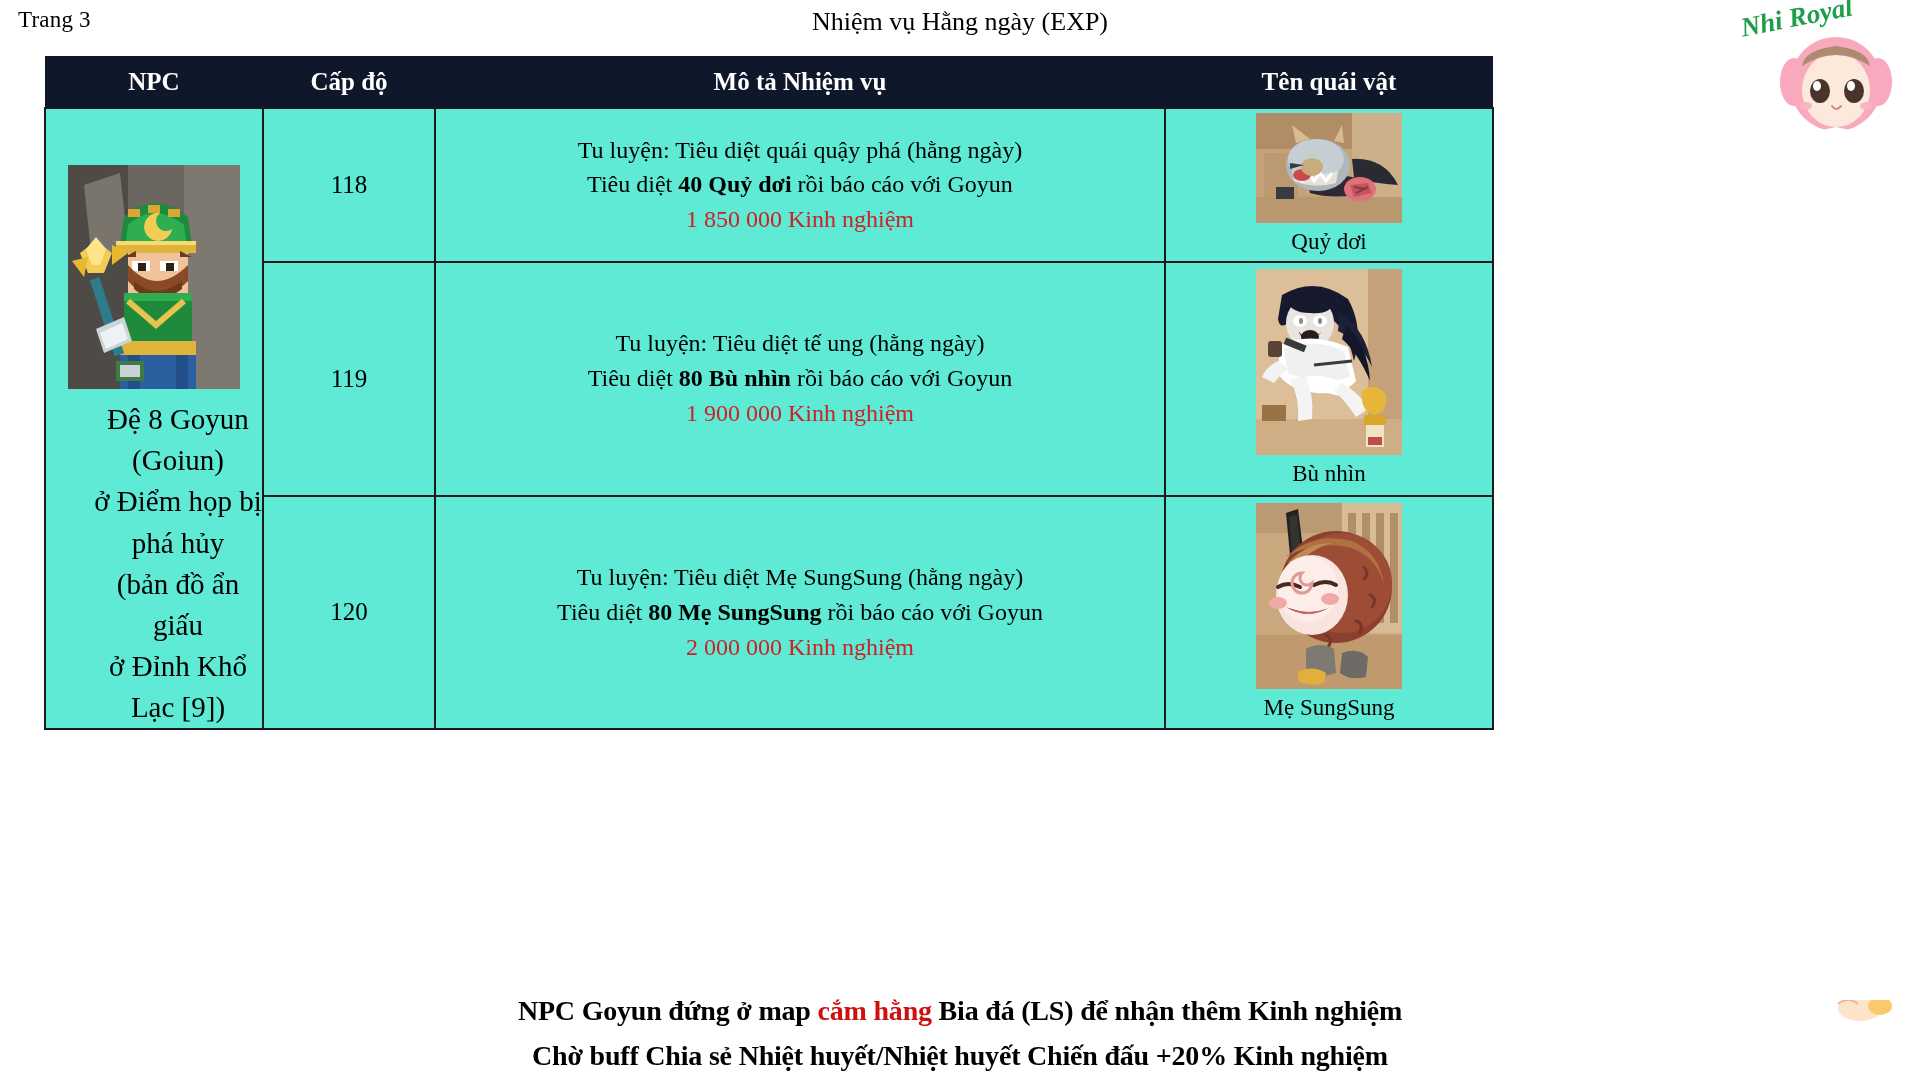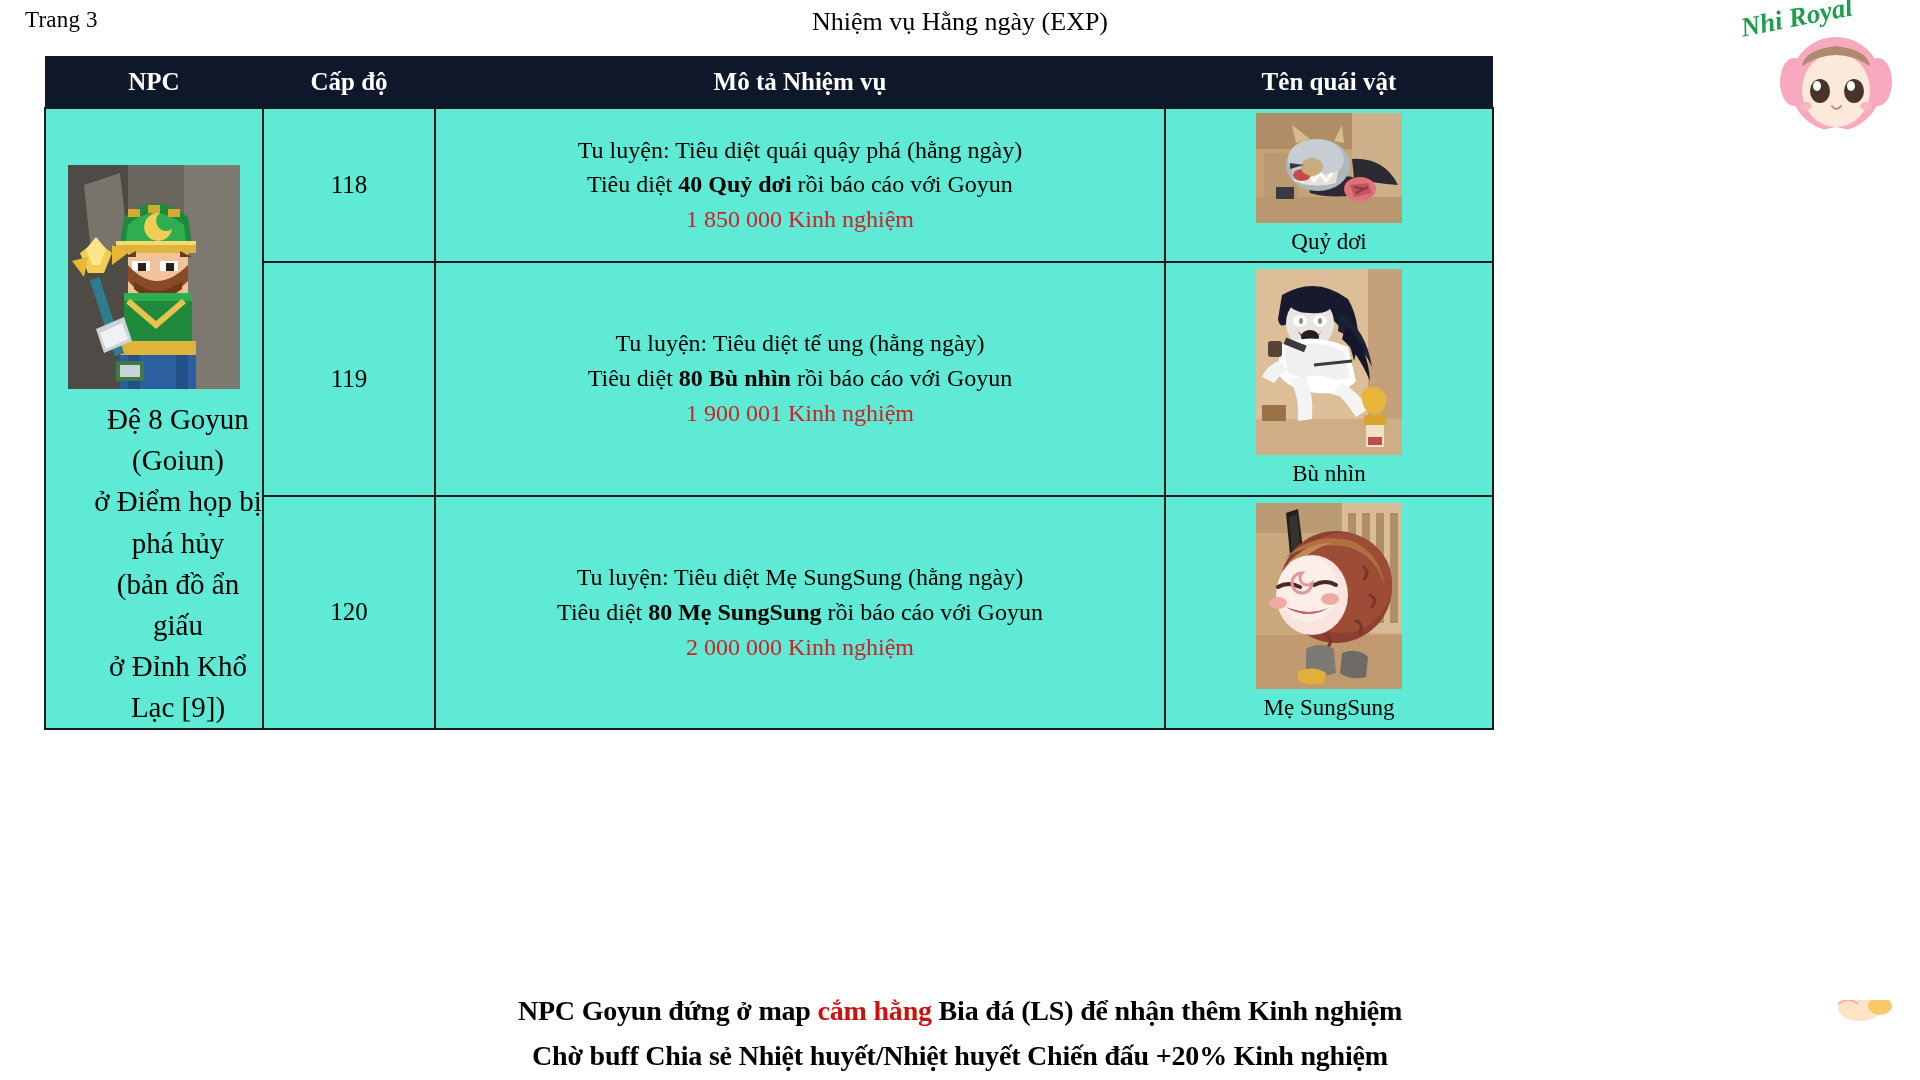--- a/index.html
+++ b/index.html
@@ -19,21 +19,20 @@
   }
 
   
   .page-label {
     position: absolute;
     left: 18px;
     top: 8px;
     font-size: 23px;
     line-height: 1;
     letter-spacing: .2px;
-    margin-left: 7px;
   }
   .page-title {
     position: absolute;
     left: 0;
     top: 8px;
     width: 1920px;
     text-align: center;
     font-size: 26px;
     font-weight: normal;
     line-height: 1.05;
@@ -311,21 +310,21 @@
       </td>
     </tr>
 
     <tr>
       <td>
         <div class="level-val">119</div>
       </td>
       <td class="desc-cell">
         <div class="desc-line">Tu luyện: Tiêu diệt tế ung (hằng ngày)</div>
         <div class="desc-line"><span>Tiêu diệt </span><b>80 Bù nhìn</b><span> rồi báo cáo với Goyun</span></div>
-        <div class="desc-exp">1 900 001 Kinh nghiệm</div>
+        <div class="desc-exp">1 900 000 Kinh nghiệm</div>
       </td>
       <td class="mob-cell">
         <div class="mob-img tall">
           <svg class="art" viewBox="0 0 146 186">
             <rect width="146" height="186" fill="#d9b890"></rect>
             <rect x="0" y="0" width="146" height="150" fill="#dcbf98"></rect>
             <rect x="112" y="0" width="34" height="186" fill="#c4a178"></rect>
             <rect x="0" y="150" width="146" height="36" fill="#cfae85"></rect>
             <rect x="6" y="136" width="24" height="16" fill="#9a7248"></rect>
 

